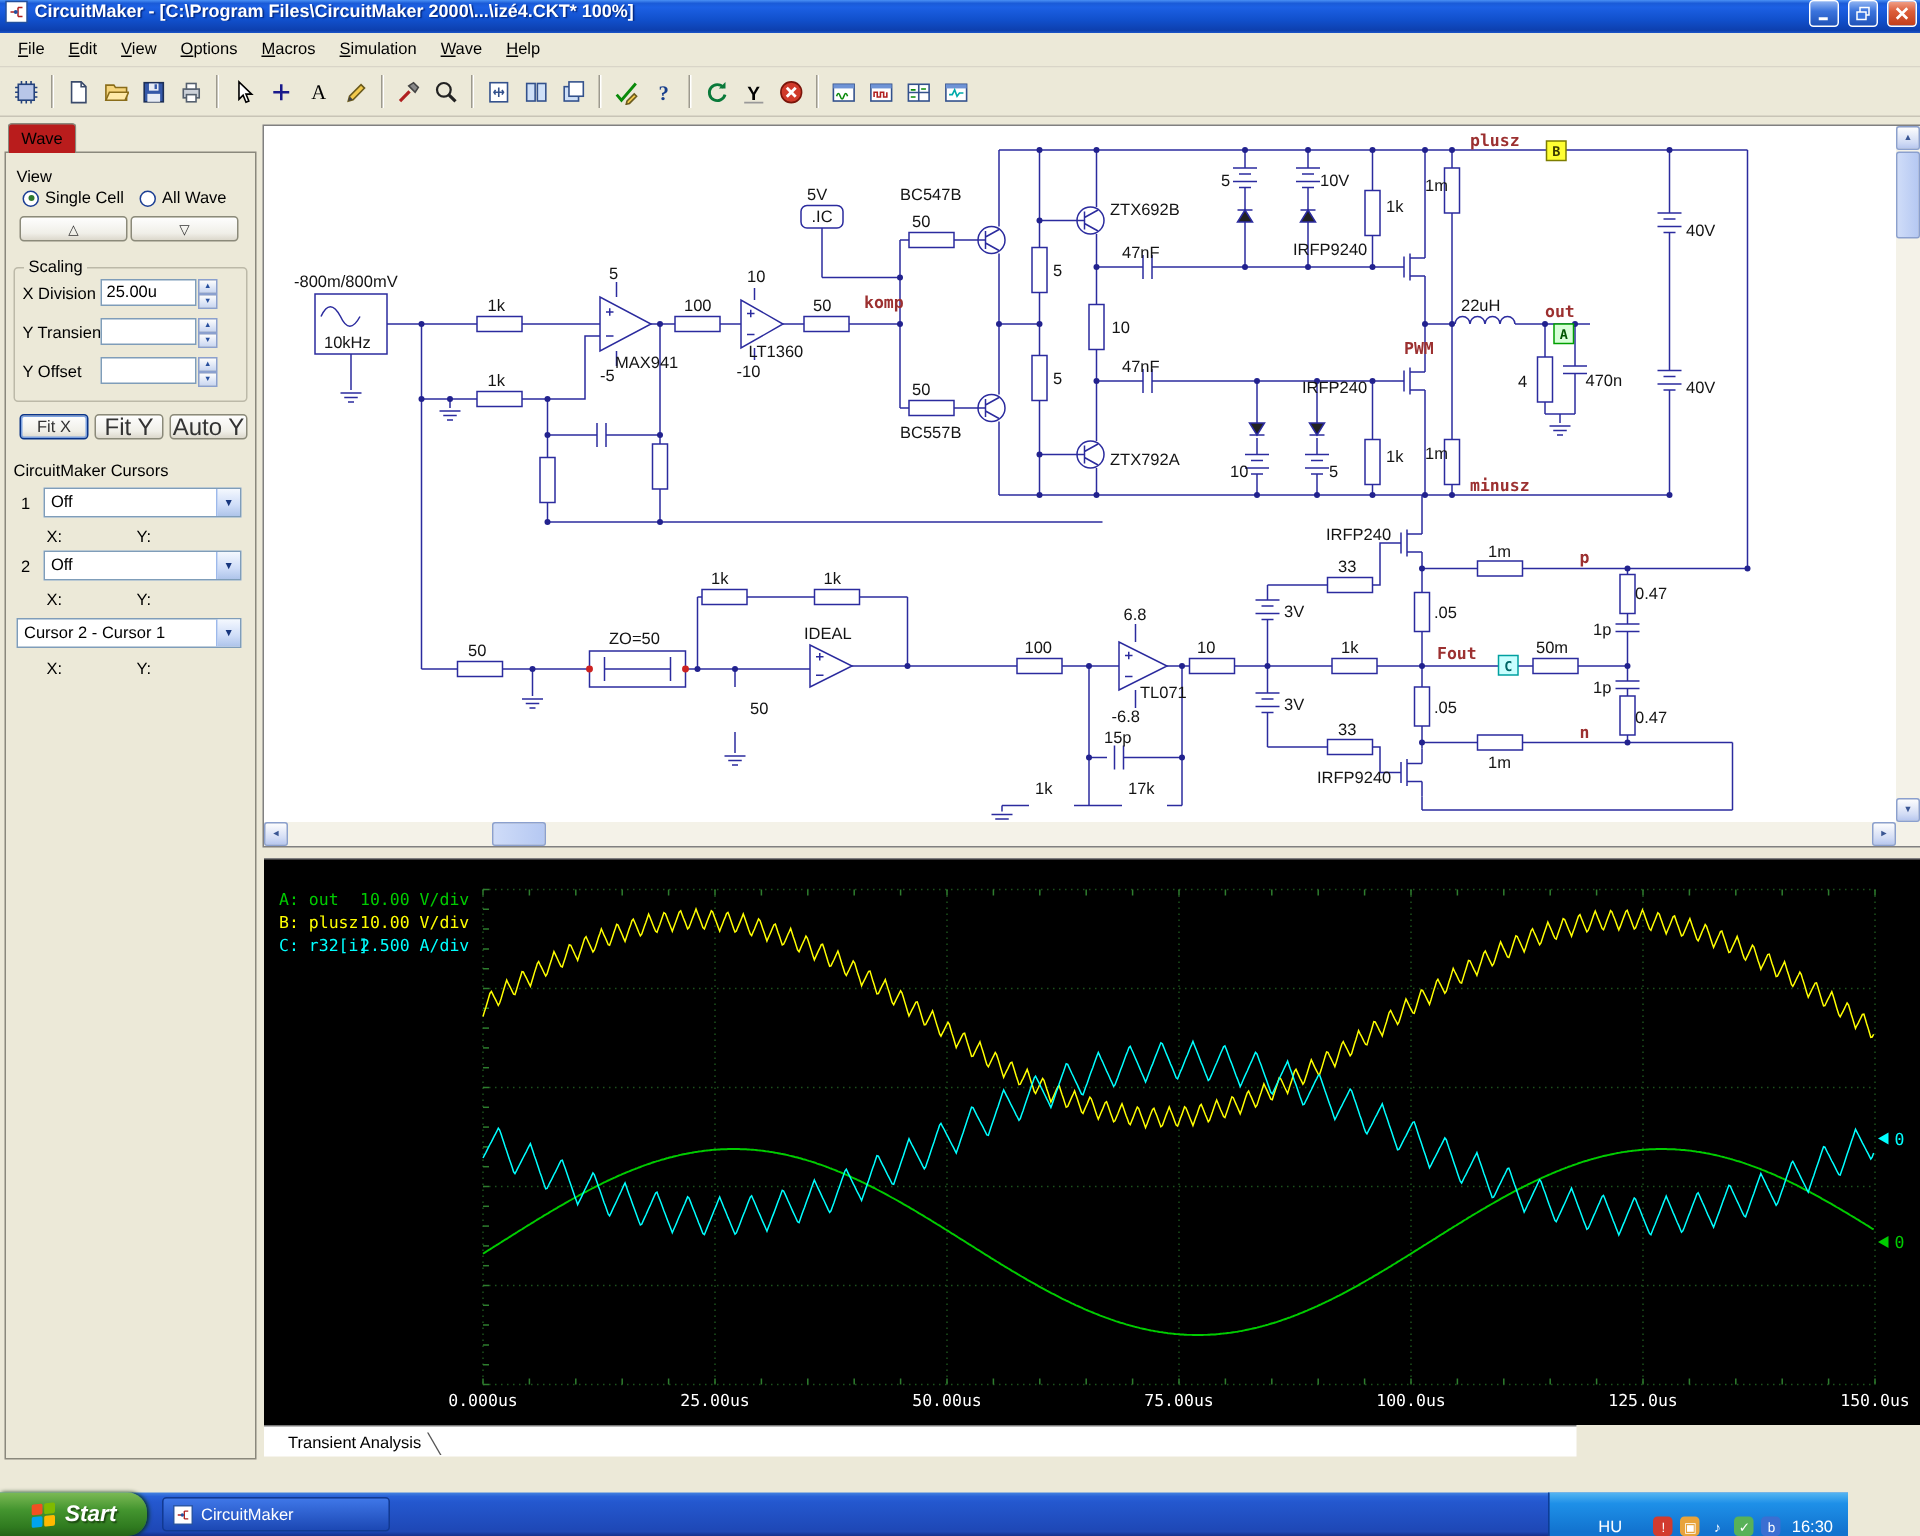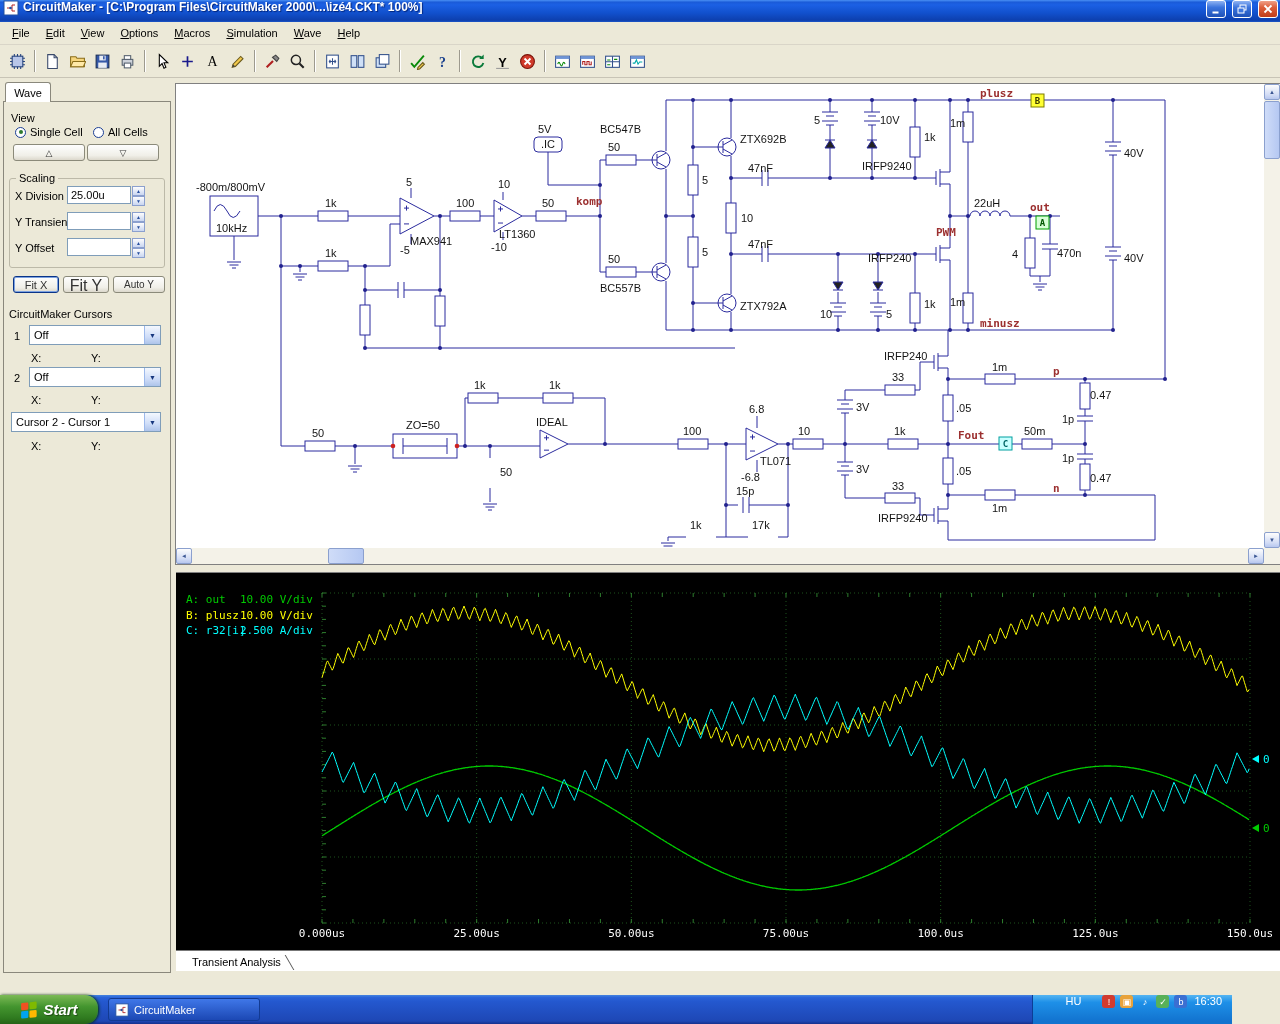--- a/index.html
+++ b/index.html
@@ -20,21 +20,21 @@
   #menubar{position:absolute;left:0;top:22px;width:1280px;height:23px;background:#ece9d8;border-bottom:1px solid #d9d5c8;display:flex;align-items:center;padding-left:4px}
   .menu-item{padding:3px 8px;color:#000;cursor:default}
 
   
   #toolbar{position:absolute;left:0;top:45px;width:1280px;height:33px;background:#ece9d8;border-bottom:1px solid #c8c4b6;display:flex;align-items:center;padding-left:5px}
   .tb-btn{width:25px;height:25px;background:transparent;border:1px solid transparent;display:flex;align-items:center;justify-content:center;padding:0}
   .tb-sep{width:2px;height:22px;border-left:1px solid #9d9a8e;border-right:1px solid #fff;margin:0 4px}
 
   
   #sidebar{position:absolute;left:3px;top:80px;width:168px;height:895px;background:#ece9d8}
-  .side-tab{position:absolute;left:2px;top:2px;width:46px;height:20px;background:#ffffff;border:1px solid #8a887c;border-bottom:none;border-radius:3px 3px 0 0;text-align:center;padding-top:4px}
+  .side-tab{position:absolute;left:2px;top:2px;width:46px;height:20px;background:#b91c1c;border:1px solid #8a887c;border-bottom:none;border-radius:3px 3px 0 0;text-align:center;padding-top:4px}
   .side-body{position:absolute;left:0;top:21px;width:168px;height:872px;border:1px solid #8a887c;background:#ece9d8}
   #sidebar .lbl{position:absolute;color:#000}
   .radio{position:absolute;display:flex;align-items:center;gap:4px}
   .rdot{width:11px;height:11px;border-radius:50%;border:1px solid #1c3f94;background:#fff;display:inline-block;position:relative}
   .rdot.sel:after{content:"";position:absolute;left:2.5px;top:2.5px;width:4px;height:4px;border-radius:50%;background:#2f7a2f}
   .xbtn{position:absolute;height:17px;border:1px solid #8b8a7a;border-radius:3px;background:linear-gradient(180deg,#fefefe,#f0efe8 70%,#dcd8cc);font-size:9px;color:#333;padding:0}
   .xbtn.default{border:1px solid #0a3488;box-shadow:0 0 0 1px #7da2e0 inset}
   .group{position:absolute;border:1px solid #bcb9a8;border-radius:3px}
   .group .legend{position:absolute;left:6px;top:-7px;background:#ece9d8;padding:0 3px}
   .tinput{position:absolute;height:18px;border:1px solid #7f9db9;background:#fff;font-size:11px;padding:1px 3px;font-family:"Liberation Sans",sans-serif}
@@ -52,36 +52,36 @@
   .snet{font:bold 11px "DejaVu Sans Mono",monospace;fill:#9c3030}
   .sprobe{font:bold 9px "DejaVu Sans Mono",monospace}
 
   
   .sbar{position:absolute;background:#f4f2e8}
   .sb-btn{position:absolute;width:16px;height:16px;border:1px solid #8ba0ce;border-radius:2px;background:linear-gradient(#fdfdfd,#d2dcf5 70%,#b7c7ef);color:#3a5693;font-size:6px;display:flex;align-items:center;justify-content:center}
   .sb-thumb{position:absolute;border:1px solid #8ba0ce;border-radius:2px;background:linear-gradient(90deg,#cfdcf8,#b5c8f2)}
 
   
   #wave-panel{position:absolute;left:176px;top:572px;width:1104px;height:378px;background:#000;border-top:1px solid #808080}
-  #wave-tabs{position:absolute;left:176px;top:950px;width:1104px;height:21px;background:#fff;border-top:1px solid #777;display:flex;align-items:center}
+  #wave-tabs{position:absolute;left:176px;top:950px;width:875px;height:21px;background:#fff;border-top:1px solid #777;display:flex;align-items:center}
   .wtab{padding:2px 8px 0 16px;font-size:11px;color:#000}
   .wtab-slash{width:1px;height:15px;background:#555;transform:skewX(30deg);margin-top:2px}
 
   
   #taskbar{position:absolute;left:0;top:995px;width:1232px;height:29px;
     background:linear-gradient(180deg,#4584e0 0%,#2a62d8 9%,#2458cf 22%,#1e47b5 90%,#15308c 100%)}
   #start-btn{position:absolute;left:0;top:0;width:98px;height:29px;border-radius:0 13px 13px 0;
     background:linear-gradient(180deg,#7cba55 0%,#44952f 40%,#2f7a1f 80%,#256317 100%);
     display:flex;align-items:center;justify-content:center;gap:5px;color:#fff;font-weight:bold;font-style:italic;font-size:15px;
     box-shadow:1px 0 3px #06300a;text-shadow:1px 1px 1px #1c4a10}
   #task-cm{position:absolute;left:108px;top:3px;width:152px;height:23px;border-radius:3px;background:linear-gradient(180deg,#3f77e8,#1c48b4);
     border:1px solid #123a92;color:#fff;font-size:11px;display:flex;align-items:center;gap:5px;padding-left:6px}
   #tray{position:absolute;right:0;top:0;width:200px;height:29px;
     background:linear-gradient(180deg,#55b5f2 0%,#1e90e8 25%,#1273cf 90%);border-left:1px solid #0c3e96;
-    display:flex;align-items:flex-start;color:#fff;font-size:11px;padding:0 10px;gap:7px}
+    display:flex;align-items:flex-end;color:#fff;font-size:11px;padding:0 10px;gap:7px}
   #tray .sp{flex:1}
   .tray-ico{width:13px;height:13px;border-radius:3px;display:inline-flex;align-items:center;justify-content:center;font-size:9px;color:#fff}
 </style>
 </head>
 <body>
 
 <div id="screen">
 
   <div id="titlebar">
     <svg width="16" height="16" viewBox="0 0 16 16">
@@ -269,21 +269,21 @@
     <div class="side-body"></div>
     <div class="side-tab"><span>Wave</span></div>
 
     <div class="lbl" style="left:8px;top:32px">View</div>
     <label class="radio" style="left:12px;top:46px">
       <span class="rdot sel"></span>
       <span>Single Cell</span>
     </label>
     <label class="radio" style="left:90px;top:46px">
       <span class="rdot"></span>
-      <span>All Cells</span>
+      <span>All Wave</span>
     </label>
 
     <button class="xbtn" style="left:10px;top:64px;width:72px"><span>△</span></button>
     <button class="xbtn" style="left:84px;top:64px;width:72px"><span>▽</span></button>
 
     <div class="group" style="left:6px;top:98px;width:156px;height:90px">
       <span class="legend">Scaling</span>
     </div>
     <div class="lbl" style="left:12px;top:110px">X Division</div>
     <input class="tinput" style="left: 64px; top: 106px; width: 64px;" value="25.00u">
@@ -299,21 +299,21 @@
       </span>
     <div class="lbl" style="left:12px;top:162px">Y Offset</div>
     <input class="tinput" style="left: 64px; top: 158px; width: 64px;" value="">
     <span class="spin" style="left:129px;top:158px">
         <span>▲</span>
         <span>▼</span>
       </span>
 
     <button class="xbtn default" style="left:10px;top:196px;width:46px;font-size:11px">Fit X</button>
     <button class="xbtn" style="left:60px;top:196px;width:46px;font-size:16px">Fit Y</button>
-    <button class="xbtn" style="left:110px;top:196px;width:52px;font-size:10px">Auto Y</button>
+    <button class="xbtn" style="left:110px;top:196px;width:52px;font-size:16px">Auto Y</button>
 
     <div class="lbl" style="left:6px;top:228px">CircuitMaker Cursors</div>
 
     <div class="lbl" style="left:11px;top:250px">1</div>
     <div class="combo" style="left:26px;top:245px;width:132px">
       <span class="cval">Off</span>
       <span class="carr">
           <span>▼</span>
         </span>
     </div>

